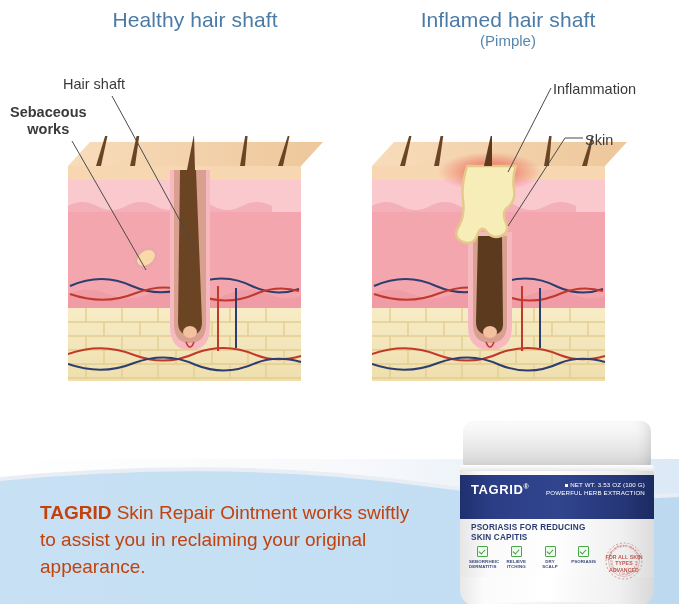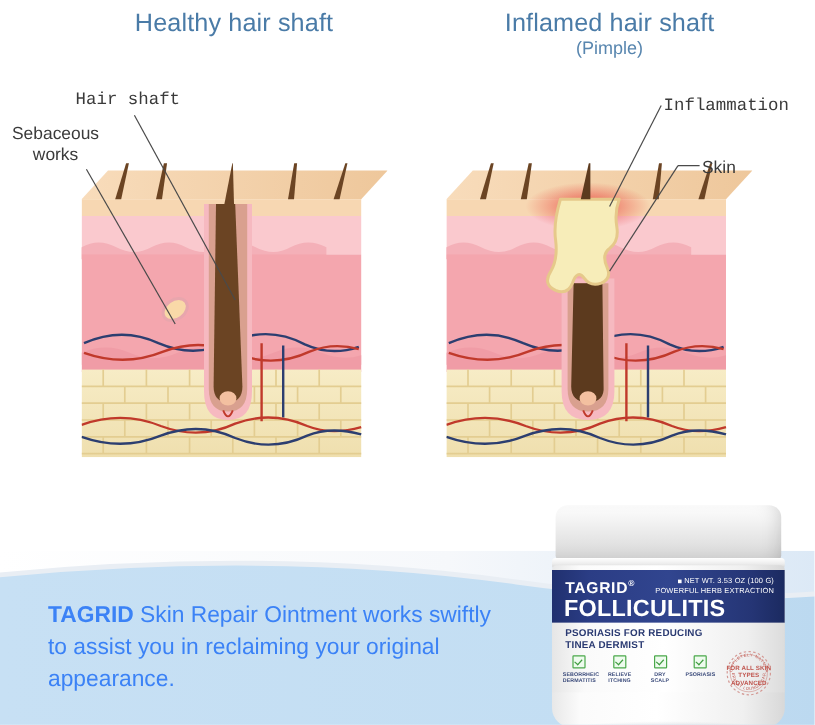--- a/index.html
+++ b/index.html
@@ -21,40 +21,40 @@
   }
   #title-healthy{left:0;top:4px;width:390px;}
   #title-inflamed{left:290px;top:4px;width:436px;}
   #sub-inflamed{left:290px;top:28px;width:436px;}
 
   
   .callout{
     position:absolute;color:#3a3a3a;font-size:14.5px;line-height:17px;
     white-space:nowrap;
   }
-  #lbl-hair-shaft{left:63px;top:72px;font-family:Liberation Mono, monospace;}
-  #lbl-sebaceous{left:10px;top:100px;text-align:left;}
-  #lbl-inflammation{left:553px;top:77px;font-family:Liberation Mono, monospace;}
+  #lbl-hair-shaft{left:63px;top:72px;}
+  #lbl-sebaceous{left:10px;top:100px;text-align:left;font-weight:bold;}
+  #lbl-inflammation{left:553px;top:77px;}
   #lbl-plug{left:585px;top:128px;}
 
   svg.leaders{position:absolute;left:0;top:0;width:679px;height:604px;pointer-events:none;}
 
   
   .skin{position:absolute;}
   #skin-healthy{left:68px;top:132px;width:255px;height:245px;}
   #skin-inflamed{left:372px;top:132px;width:255px;height:245px;}
 
   
   #blue-panel{
     position:absolute;left:0;top:455px;width:679px;height:149px;
     overflow:hidden;
   }
   #caption{
     position:absolute;left:40px;top:495px;width:370px;
-    font-size:19px;line-height:27px;color:#3b82f6;
+    font-size:19px;line-height:27px;color:#c2410c;
   }
   #caption b{font-weight:bold;}
 
   
   #jar{position:absolute;left:455px;top:417px;width:205px;height:187px;}
   .jar-lid{
     position:absolute;left:8px;top:0;width:188px;height:45px;
     border-radius:10px 10px 3px 3px;
     background:linear-gradient(180deg,#fdfdfd 0%,#f2f2f2 32%,#e2e2e2 72%,#d2d2d2 100%);
     box-shadow:inset -10px 0 16px -10px rgba(0,0,0,.18);
@@ -340,27 +340,26 @@
     <div class="jar-body">
 
       <div class="label-blue">
         <div class="brand">
           <span>TAGRID</span><sup>®</sup>
         </div>
         <div class="netwt">
           <div><span class="sq"></span><span>NET WT. 3.53 OZ (100 G)</span></div>
           <div>POWERFUL HERB EXTRACTION</div>
         </div>
-        <div class="product-name">FOLLICULITIS</div>
       </div>
 
       <div class="label-white">
         <div class="subname">
           <div>PSORIASIS FOR REDUCING</div>
-          <div>TINEA DERMIST</div>
+          <div>SKIN CAPITIS</div>
         </div>
 
         <div class="features">
           <div class="feature">
             <div class="chk"></div>
             <span>SEBORRHEIC</span>
             <span>DERMATITIS</span>
           </div>
           <div class="feature">
             <div class="chk"></div>

